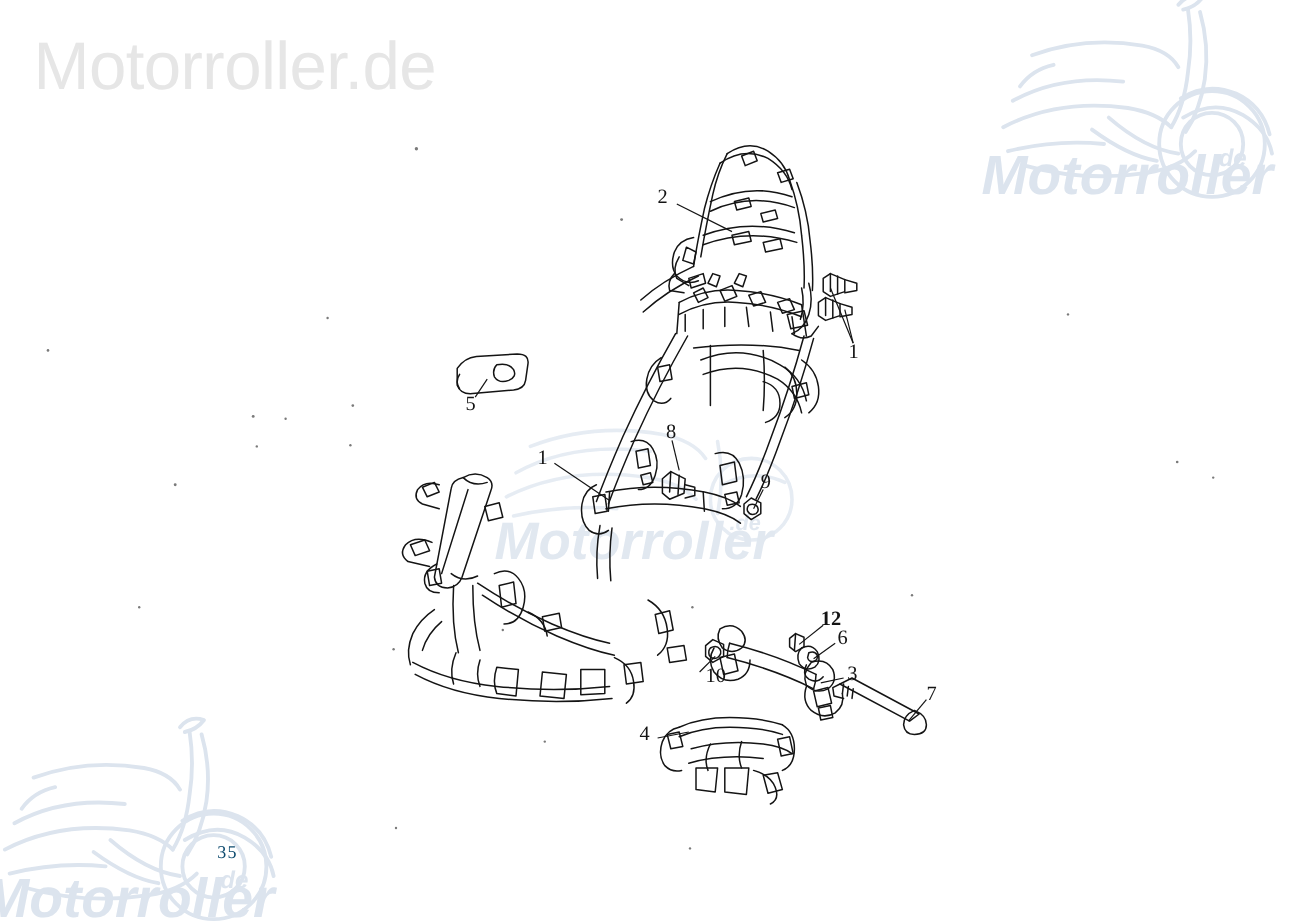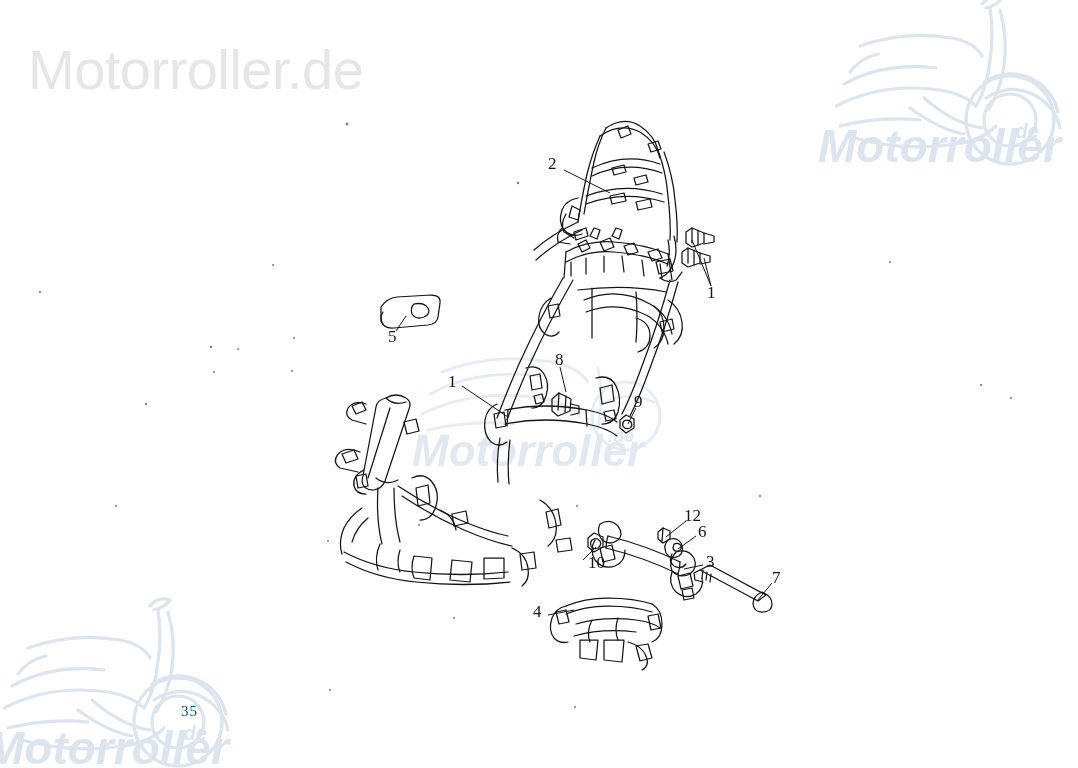--- a/index.html
+++ b/index.html
@@ -10,21 +10,21 @@
   }
   #page{position:absolute;inset:0;background:#ffffff;}
 
   
   .wm{position:absolute;pointer-events:none;user-select:none;}
 
   #wm-title{
     left:28px;top:22px;
     font-family:"Liberation Sans", sans-serif;
     font-size:56px;font-weight:400;letter-spacing:-0.5px;
-    color:#e6e6e6;white-space:nowrap;margin-top:15px;
+    color:#e6e6e6;white-space:nowrap;
   }
 
   .wm-logo{width:270px;height:210px;}
   #wm-logo-tr{right:-6px;top:-14px;}
   #wm-logo-bl{left:-18px;top:588px;}
   #wm-logo-center{left:412px;top:338px;width:280px;height:160px;opacity:.85;}
 
   
   #drawing{position:absolute;left:0;top:0;width:1078px;height:768px;}
 
@@ -386,17 +386,17 @@
   <div class="callout" style="left:548px;top:155px;">2</div>
   <div class="callout" style="left:706px;top:553px;">3</div>
   <div class="callout" style="left:533px;top:603px;">4</div>
   <div class="callout" style="left:388px;top:328px;">5</div>
   <div class="callout" style="left:698px;top:523px;">6</div>
   <div class="callout" style="left:772px;top:569px;">7</div>
   <div class="callout" style="left:555px;top:351px;">8</div>
   <div class="callout" style="left:634px;top:393px;">9</div>
   <div class="callout" style="left:588px;top:554px;">10</div>
   <div class="callout" style="left:707px;top:284px;">1</div>
-  <div class="callout" style="left:684px;top:507px;">12</div>
+  <div class="callout" style="left:684px;top:507px;font-weight:bold;">12</div>
 
   <div id="page-number">35</div>
 
 </div>
 
 </body></html>

